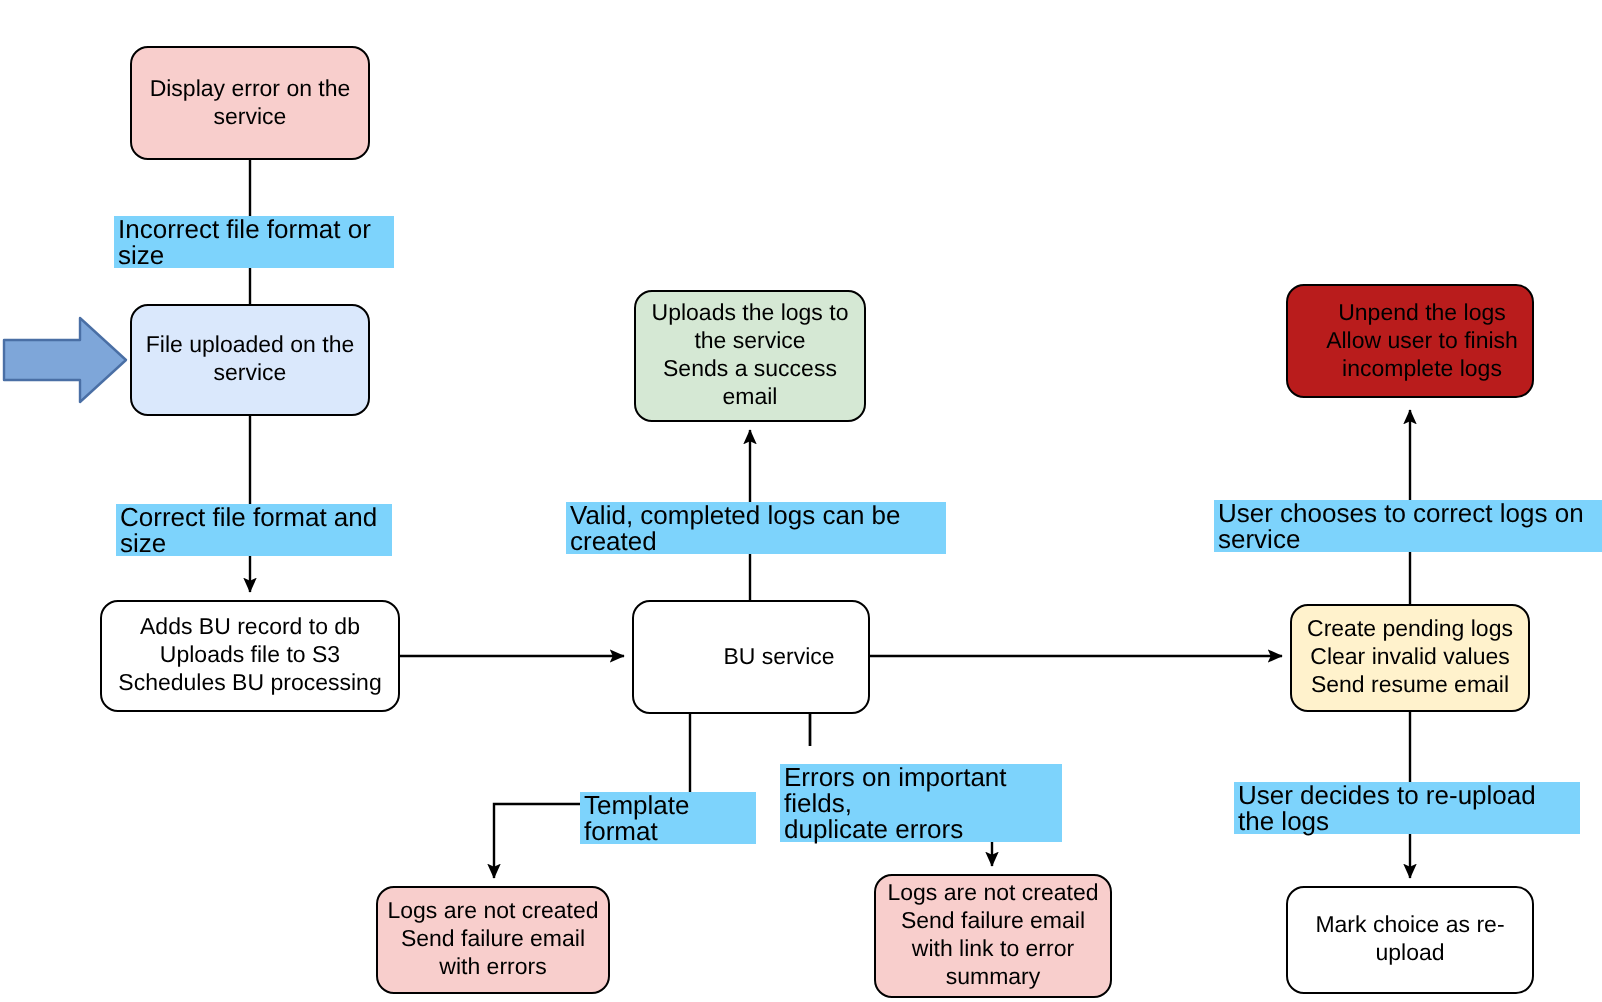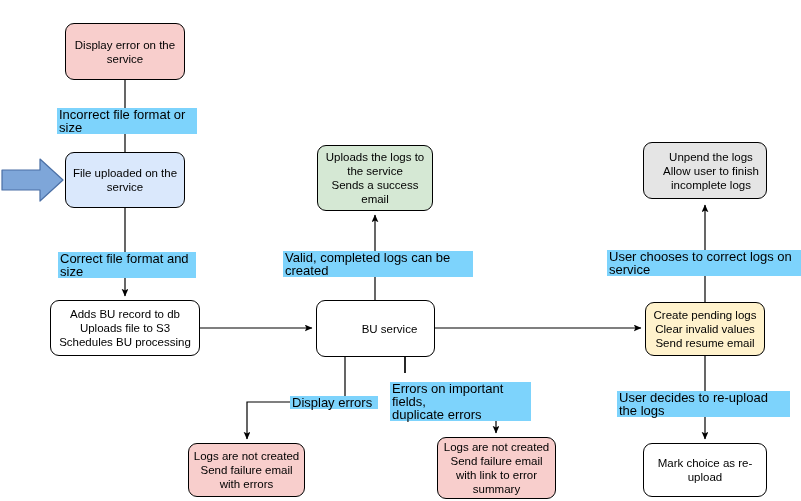--- a/index.html
+++ b/index.html
@@ -107,40 +107,40 @@
 
   <div class="node" style="left:188px; top:443px; width:117px; height:54px; background:#f8cecc;">Logs are not created
 Send failure email
 with errors</div>
 
   <div class="node" style="left:437px; top:437px; width:119px; height:62px; background:#f8cecc;">Logs are not created
 Send failure email
 with link to error
 summary</div>
 
-  <div class="node" style="left:643px; top:142px; width:124px; height:57px; background:#e5e5e5;padding-left:16px;">Unpend the logs
+  <div class="node" style="left:643px; top:142px; width:124px; height:57px; background:#b91c1c;padding-left:16px;">Unpend the logs
 Allow user to finish
 incomplete logs</div>
 
   <div class="node" style="left:645px; top:302px; width:120px; height:54px; background:#fff2cc;">Create pending logs
 Clear invalid values
 Send resume email</div>
 
   <div class="node" style="left:643px; top:443px; width:124px; height:54px; background:#ffffff;">Mark choice as re-
 upload</div>
 
   <div class="edge-label" style="left:57px; top:108px; width:136px;">Incorrect file format or size</div>
 
   <div class="edge-label" style="left:58px; top:252px; width:134px;">Correct file format and size</div>
 
   <div class="edge-label" style="left:283px; top:251px; width:186px;">Valid, completed logs can be created</div>
 
 
   <div class="edge-label" style="left:607px; top:250px; width:194px;">User chooses to correct logs on service</div>
 
-  <div class="edge-label" style="left:290px; top:396px; width:84px;">Display errors</div>
+  <div class="edge-label" style="left:290px; top:396px; width:84px;">Template format</div>
 
   <div class="edge-label" style="left:617px; top:391px; width:169px;">User decides to re-upload the logs</div>
 
   <div class="edge-label" style="left:390px; top:382px; width:137px;">Errors on important fields,
 duplicate errors</div>
 
 </div>
 
 </body></html>

